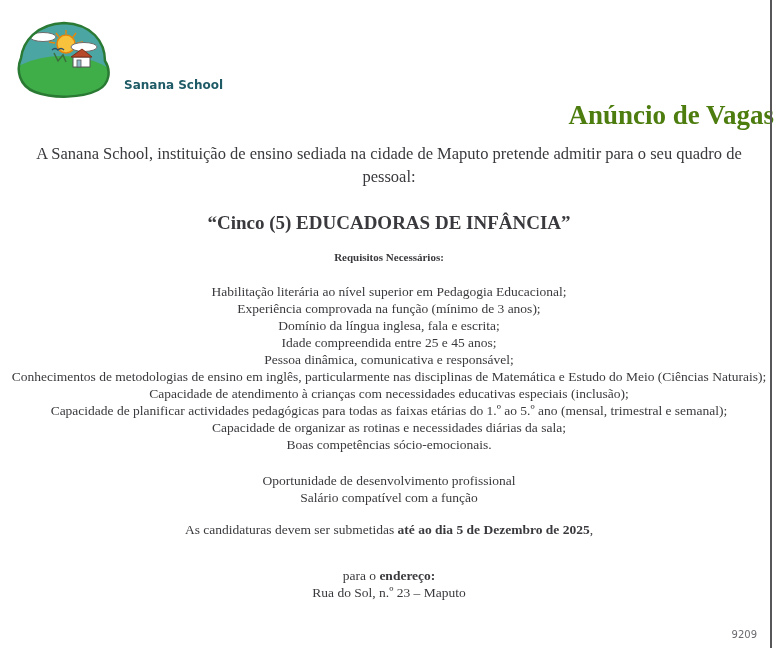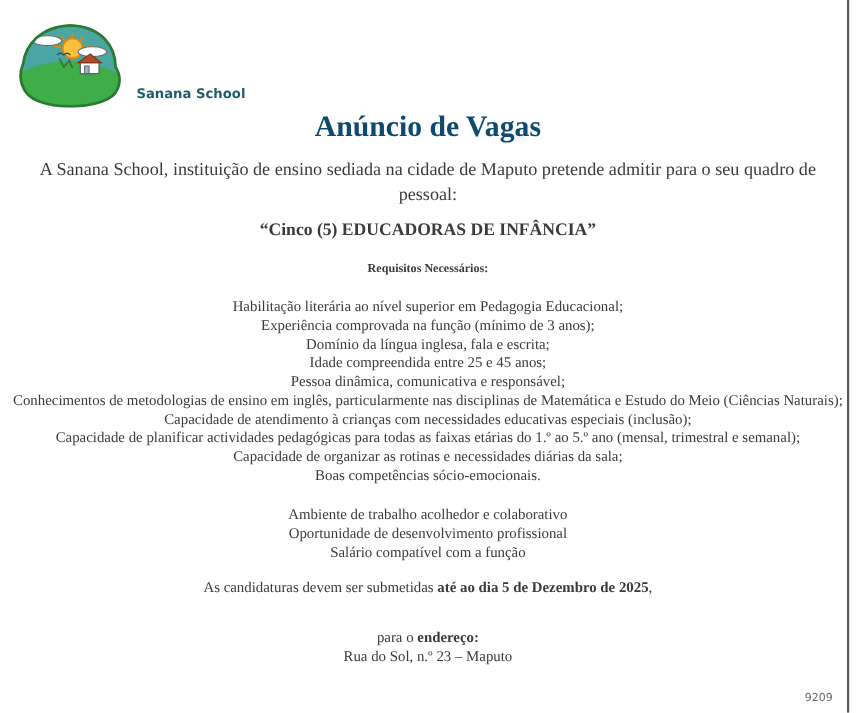--- a/index.html
+++ b/index.html
@@ -52,31 +52,32 @@
     font-size: 12px;
     color: #1e5b66;
     margin-left: 10px;
     padding-bottom: 6px;
   }
   .doc-title {
     font-size: 27px;
     font-weight: bold;
     line-height: 30px;
     margin-top: 2px;
-    color: #0c4a6e;
+    color: #4d7c0f;
+    text-align: right;
   }
   .intro {
     margin: 12px auto 0 auto;
     width: 740px;
     font-size: 16.5px;
     line-height: 23px;
   }
   .position-line {
-    margin-top: 13px;
-    font-size: 16px;
+    margin-top: 26px;
+    font-size: 19px;
     font-weight: bold;
     line-height: 17px;
   }
   .section-heading {
     font-size: 11px;
     font-weight: bold;
     line-height: 17px;
   }
   .req-heading { margin-top: 18px; }
   .offers-heading { margin-top: 15px; }
@@ -169,21 +170,20 @@
         <div>Pessoa dinâmica, comunicativa e responsável;</div>
         <div>Conhecimentos de metodologias de ensino em inglês, particularmente nas disciplinas de Matemática e Estudo do Meio (Ciências Naturais);</div>
         <div>Capacidade de atendimento à crianças com necessidades educativas especiais (inclusão);</div>
         <div>Capacidade de planificar actividades pedagógicas para todas as faixas etárias do 1.º ao 5.º ano (mensal, trimestral e semanal);</div>
         <div>Capacidade de organizar as rotinas e necessidades diárias da sala;</div>
         <div>Boas competências sócio-emocionais.</div>
       </div>
 
 
     <div class="offer-list">
-        <div>Ambiente de trabalho acolhedor e colaborativo</div>
         <div>Oportunidade de desenvolvimento profissional</div>
         <div>Salário compatível com a função</div>
       </div>
 
     <div class="deadline-line">
       <span>As candidaturas devem ser submetidas </span><span class="b">até ao dia 5 de Dezembro de 2025</span><span>,</span>
     </div>
 
     <div class="address-block">
       <div>

